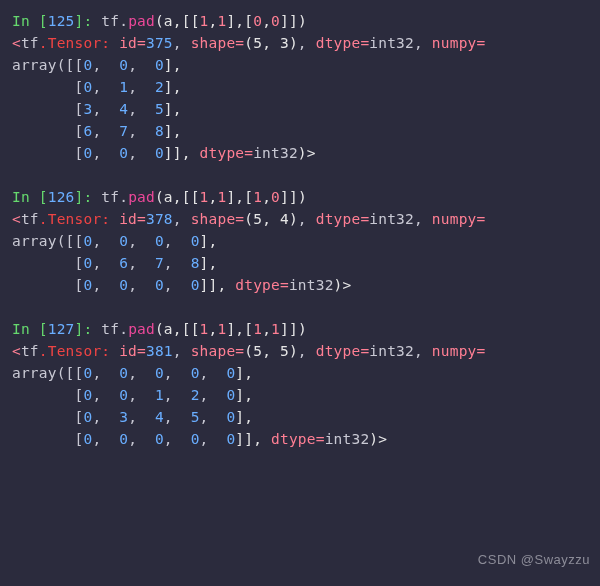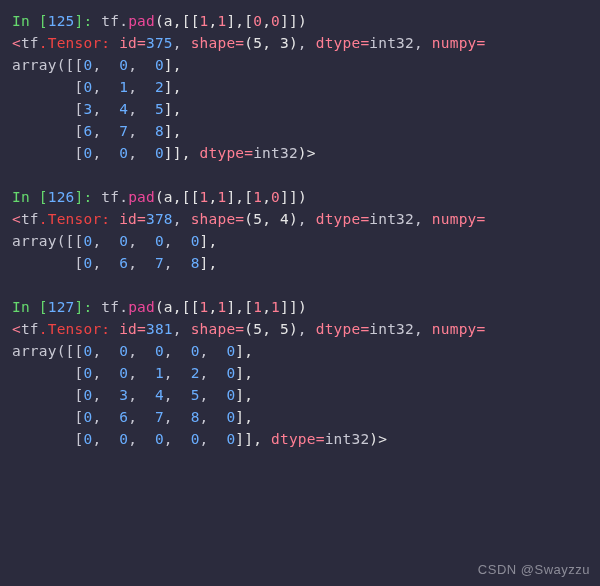--- a/index.html
+++ b/index.html
@@ -18,21 +18,21 @@
   .func{color:#ec4899}
   .paren{color:#e6e6e6}
   .num{color:#ff7f94}
   .kw{color:#ff7f94}
   .eq{color:#ff7f94}
   .angle{color:#ff7f94}
   .cls{color:#ef4444}
   .arr{color:#6aaeff}
   .comma{color:#c9c9d4}
   #watermark{
-    position:fixed;right:10px;bottom:5px;
+    position:fixed;right:10px;bottom:15px;
     color:#8c8c98;font-size:13px;letter-spacing:0.5px;
     font-family:Arial,Helvetica,sans-serif;
   }
   .line{white-space:pre}
 </style>
 </head>
 <body>
 
 <div class="wrap">
 
@@ -44,26 +44,26 @@
       <div class="line"><span>       [</span><span class="arr">3</span><span class="comma">,  </span><span class="arr">4</span><span class="comma">,  </span><span class="arr">5</span><span class="paren">],</span></div>
       <div class="line"><span>       [</span><span class="arr">6</span><span class="comma">,  </span><span class="arr">7</span><span class="comma">,  </span><span class="arr">8</span><span class="paren">],</span></div>
       <div class="line"><span>       [</span><span class="arr">0</span><span class="comma">,  </span><span class="arr">0</span><span class="comma">,  </span><span class="arr">0</span><span class="paren">]], </span><span class="kw">dtype</span><span class="eq">=</span><span class="ident">int32</span><span class="paren">)&gt;</span></div>
     </div>
   <div class="line">&nbsp;</div>
   <div>
       <div class="line"><span class="prompt">In [</span><span class="promptnum">126</span><span class="prompt">]: </span><span class="ident">tf</span><span class="ident">.</span><span class="func">pad</span><span class="paren">(a,[[</span><span class="num">1</span><span class="paren">,</span><span class="num">1</span><span class="paren">],[</span><span class="num">1</span><span class="paren">,</span><span class="num">0</span><span class="paren">]])</span></div>
       <div class="line"><span class="angle">&lt;</span><span class="ident">tf</span><span class="cls">.Tensor: </span><span class="kw">id</span><span class="eq">=</span><span class="arr">378</span><span class="comma">, </span><span class="kw">shape</span><span class="eq">=</span><span class="paren">(5, 4)</span><span class="comma">, </span><span class="kw">dtype</span><span class="eq">=</span><span class="ident">int32</span><span class="comma">, </span><span class="kw">numpy</span><span class="eq">=</span></div>
       <div class="line"><span class="ident">array([[</span><span class="arr">0</span><span class="comma">,  </span><span class="arr">0</span><span class="comma">,  </span><span class="arr">0</span><span class="comma">,  </span><span class="arr">0</span><span class="paren">],</span></div>
       <div class="line"><span>       [</span><span class="arr">0</span><span class="comma">,  </span><span class="arr">6</span><span class="comma">,  </span><span class="arr">7</span><span class="comma">,  </span><span class="arr">8</span><span class="paren">],</span></div>
+      <div class="line"><span>       [</span><span class="arr">0</span><span class="comma">,  </span><span class="arr">0</span><span class="comma">,  </span><span class="arr">0</span><span class="comma">,  </span><span class="arr">0</span><span class="paren">]], </span><span class="kw">dtype</span><span class="eq">=</span><span class="ident">int32</span><span class="paren">)&gt;</span></div>
     </div>
   <div class="line">&nbsp;</div>
   <div>
       <div class="line"><span class="prompt">In [</span><span class="promptnum">127</span><span class="prompt">]: </span><span class="ident">tf</span><span class="ident">.</span><span class="func">pad</span><span class="paren">(a,[[</span><span class="num">1</span><span class="paren">,</span><span class="num">1</span><span class="paren">],[</span><span class="num">1</span><span class="paren">,</span><span class="num">1</span><span class="paren">]])</span></div>
       <div class="line"><span class="angle">&lt;</span><span class="ident">tf</span><span class="cls">.Tensor: </span><span class="kw">id</span><span class="eq">=</span><span class="arr">381</span><span class="comma">, </span><span class="kw">shape</span><span class="eq">=</span><span class="paren">(5, 5)</span><span class="comma">, </span><span class="kw">dtype</span><span class="eq">=</span><span class="ident">int32</span><span class="comma">, </span><span class="kw">numpy</span><span class="eq">=</span></div>
       <div class="line"><span class="ident">array([[</span><span class="arr">0</span><span class="comma">,  </span><span class="arr">0</span><span class="comma">,  </span><span class="arr">0</span><span class="comma">,  </span><span class="arr">0</span><span class="comma">,  </span><span class="arr">0</span><span class="paren">],</span></div>
       <div class="line"><span>       [</span><span class="arr">0</span><span class="comma">,  </span><span class="arr">0</span><span class="comma">,  </span><span class="arr">1</span><span class="comma">,  </span><span class="arr">2</span><span class="comma">,  </span><span class="arr">0</span><span class="paren">],</span></div>
       <div class="line"><span>       [</span><span class="arr">0</span><span class="comma">,  </span><span class="arr">3</span><span class="comma">,  </span><span class="arr">4</span><span class="comma">,  </span><span class="arr">5</span><span class="comma">,  </span><span class="arr">0</span><span class="paren">],</span></div>
-      <div class="line"><span>       [</span><span class="arr">0</span><span class="comma">,  </span><span class="arr">6</span><span class="comma">,  </span><span class="arr">7</span><span class="comma">,  </span><span class="arr">8</span><span class="comma">,  </span><span class="arr">0</span><span class="paren">],</span></div>
       <div class="line"><span>       [</span><span class="arr">0</span><span class="comma">,  </span><span class="arr">0</span><span class="comma">,  </span><span class="arr">0</span><span class="comma">,  </span><span class="arr">0</span><span class="comma">,  </span><span class="arr">0</span><span class="paren">]], </span><span class="kw">dtype</span><span class="eq">=</span><span class="ident">int32</span><span class="paren">)&gt;</span></div>
     </div>
 </div>
 
 <div id="watermark">CSDN @Swayzzu</div>
 
 </body></html>

